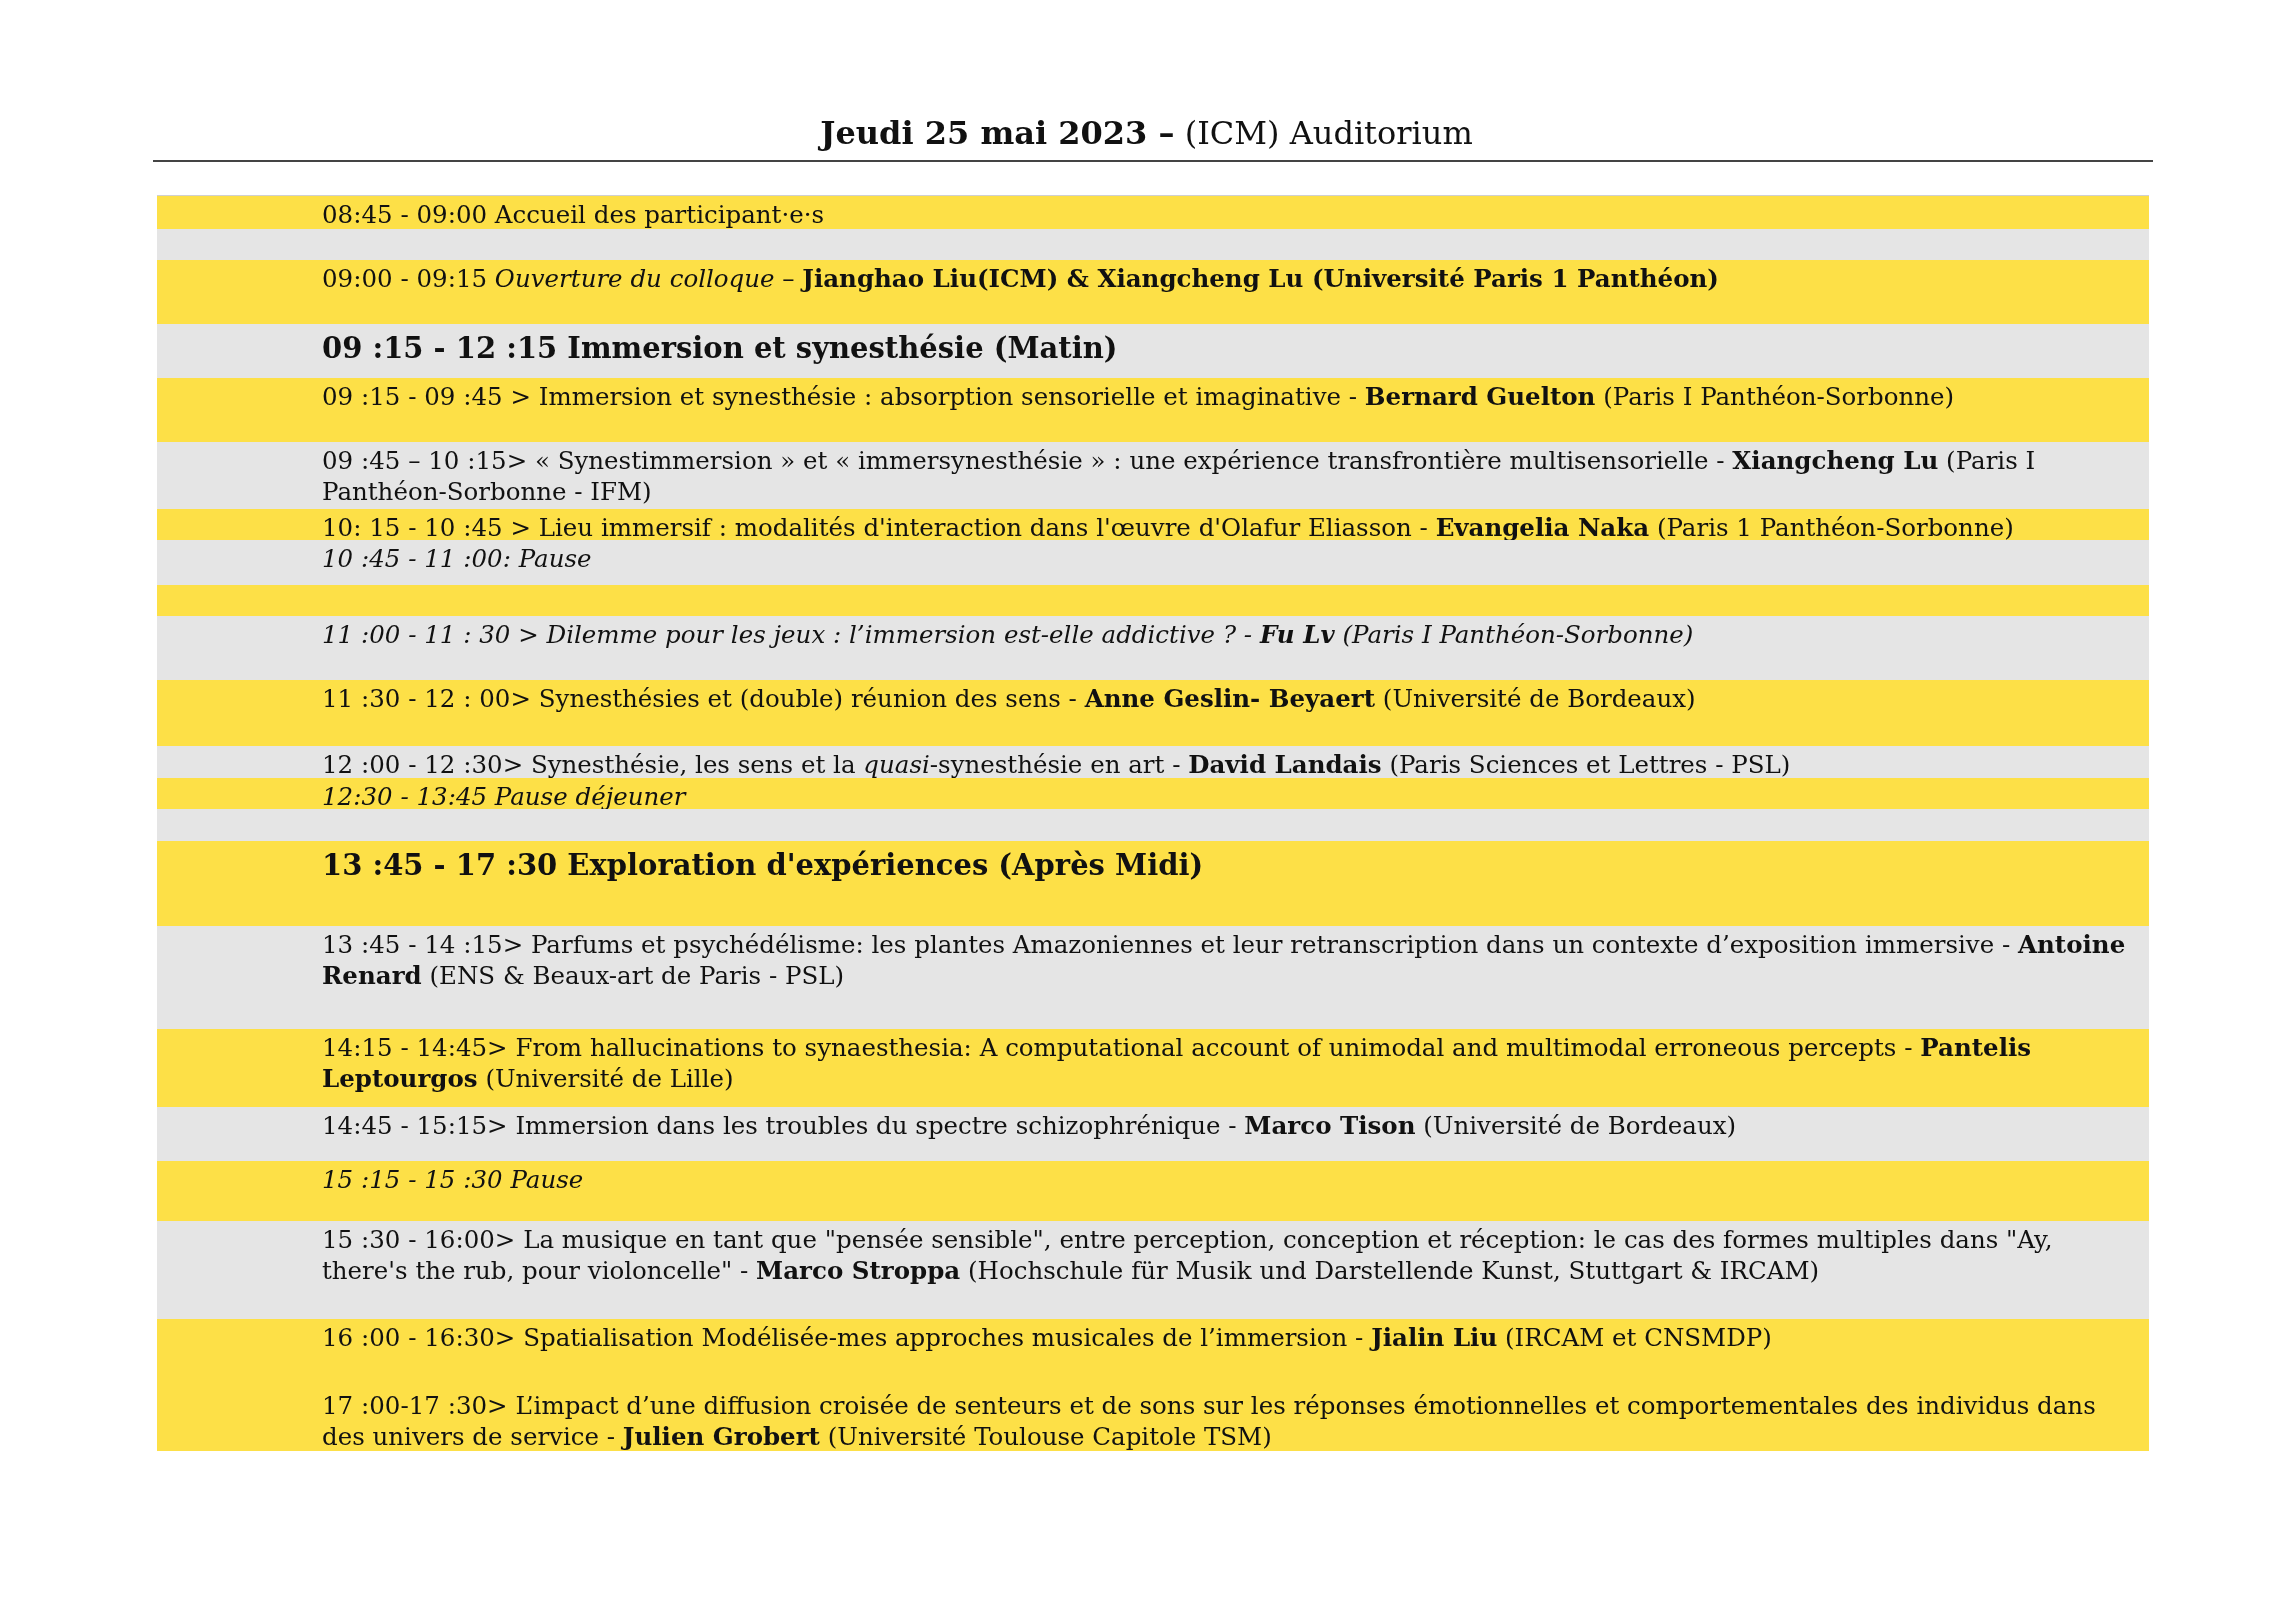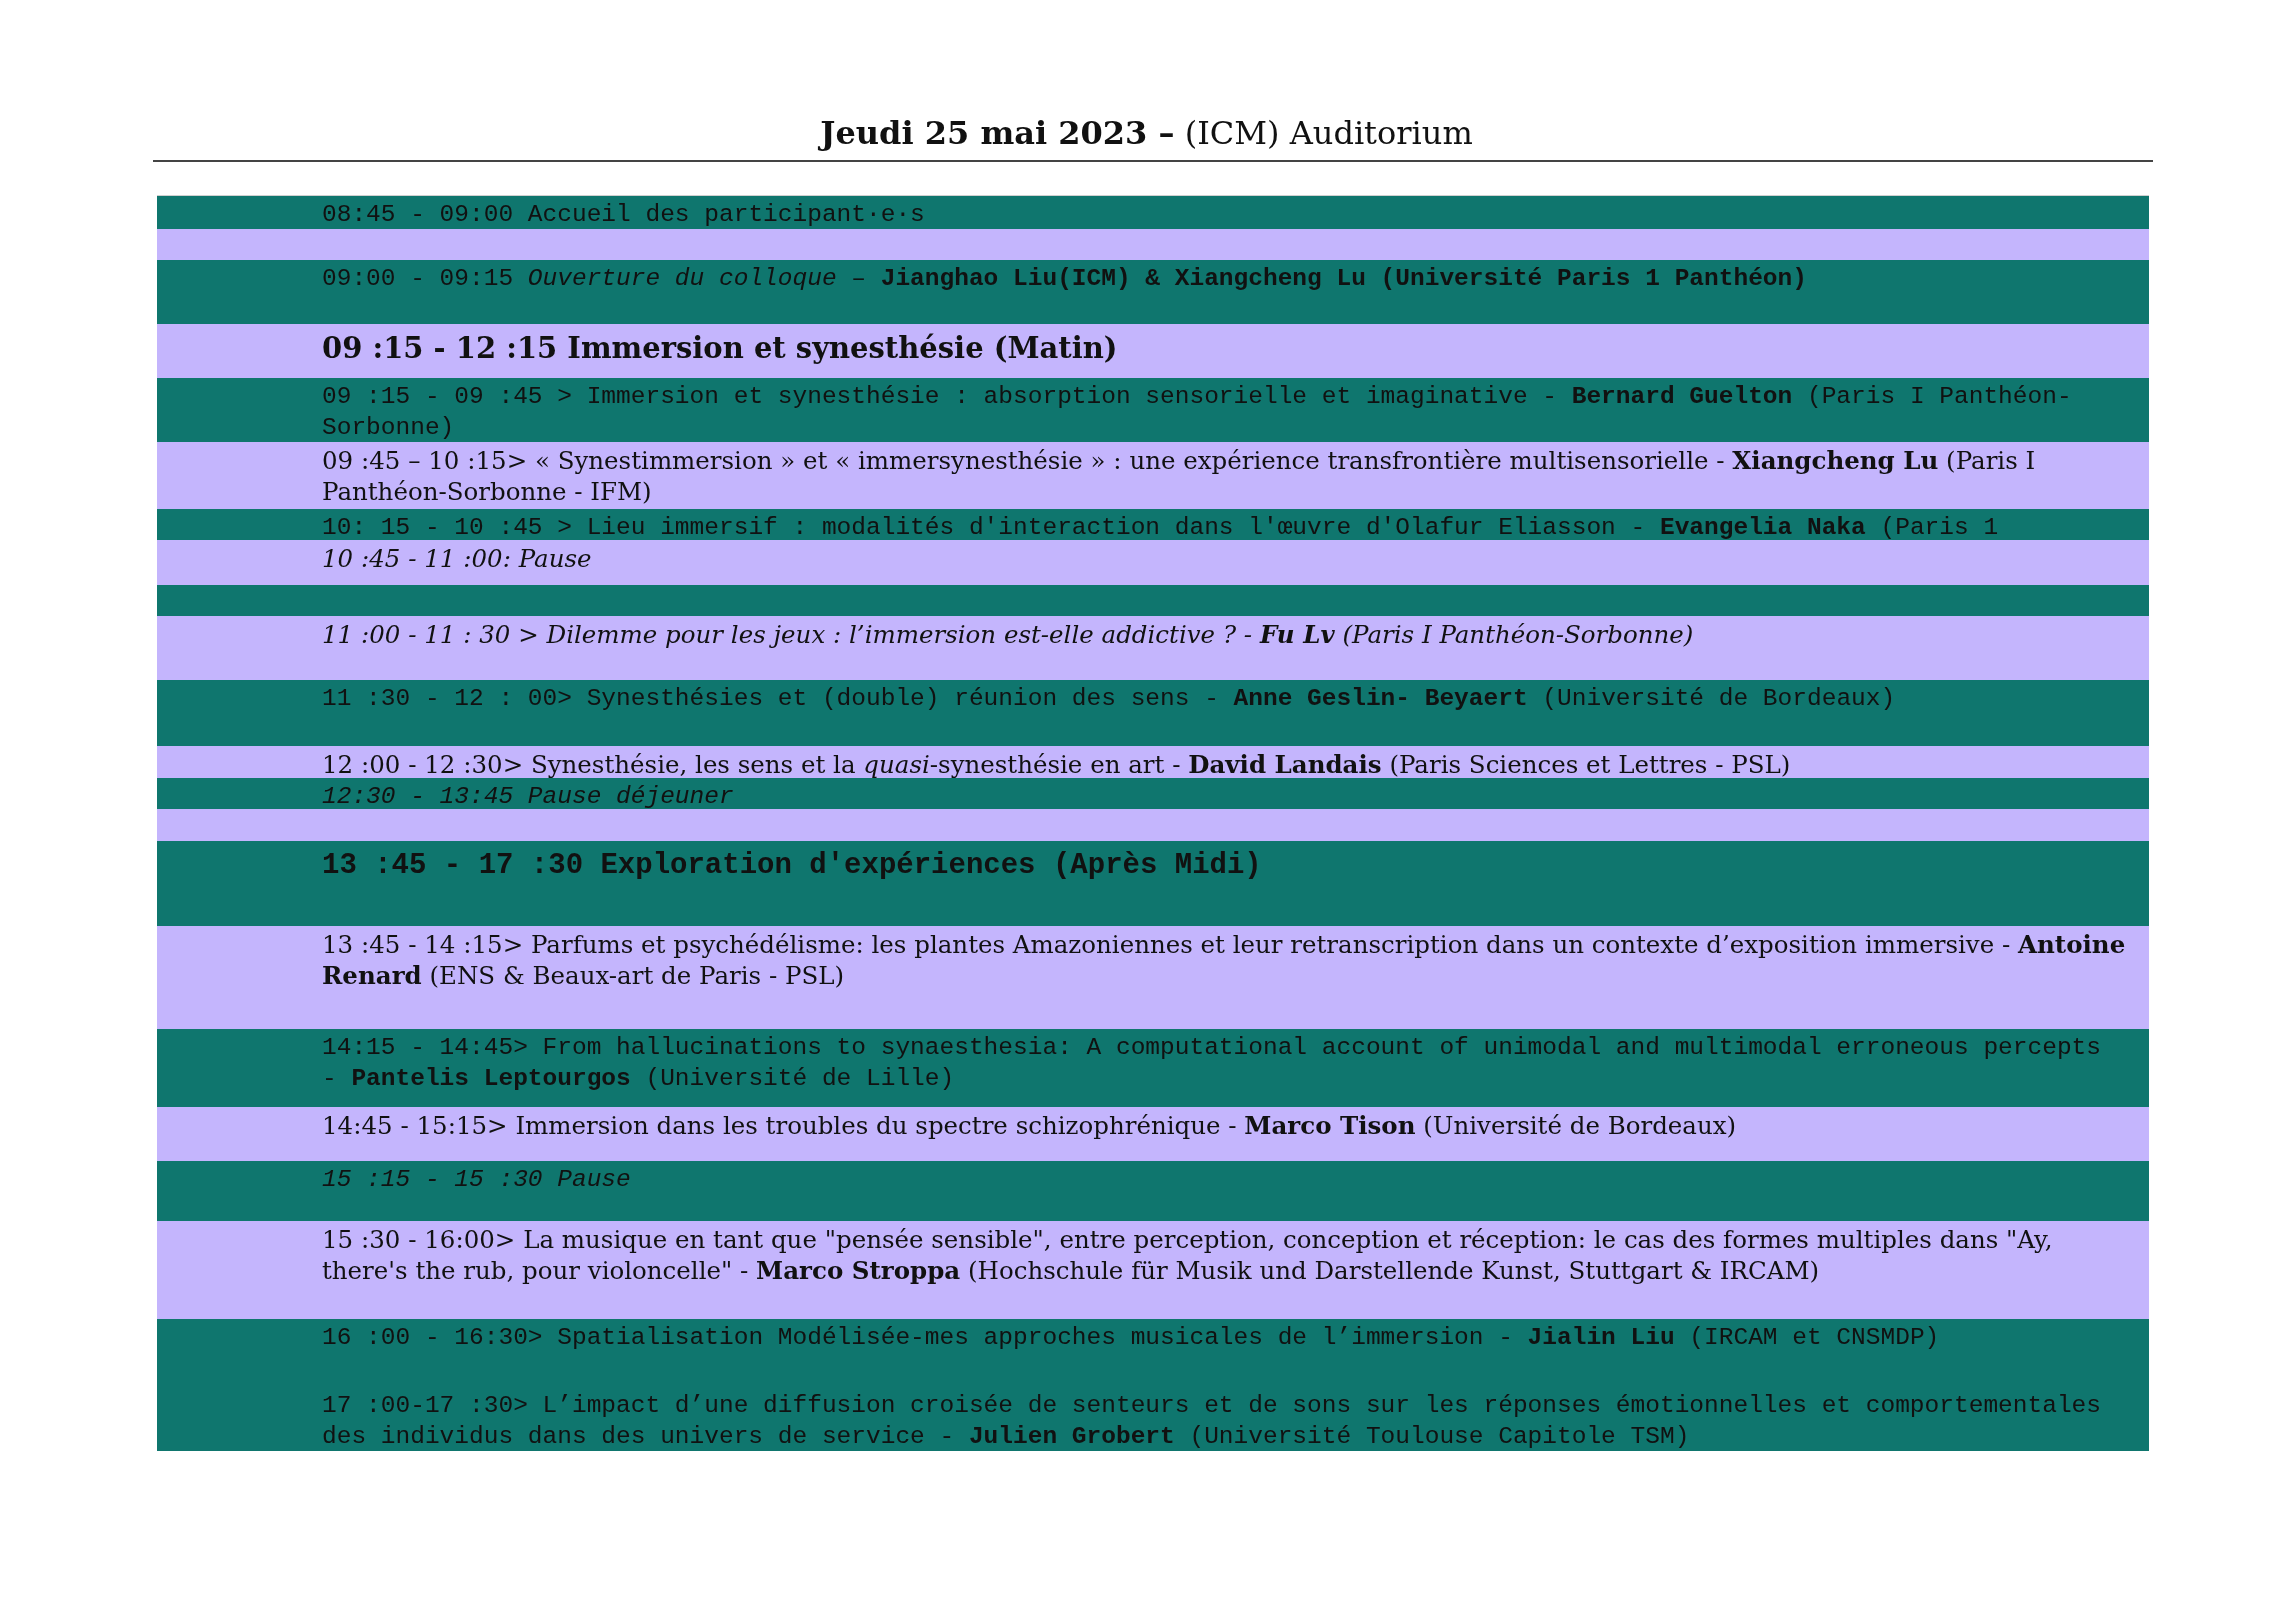--- a/index.html
+++ b/index.html
@@ -9,22 +9,22 @@
     overflow: hidden;
   }
   .title {
     position: absolute; left: 0; width: 2293px; top: 114px; text-align: center;
     font-size: 32px; line-height: 39px;
   }
   .title b { font-weight: bold; }
   .rule { position: absolute; left: 153px; width: 2000px; top: 160px; height: 2px; background: #444; }
   .table { position: absolute; left: 157px; width: 1992px; top: 195px; border-top: 1px solid #d0d0d0; }
   .row { position: relative; box-sizing: border-box; padding-left: 165px; padding-right: 21.6px; font-size: 24.5px; line-height: 31px; }
-  .row.gray { background: #0f766e; font-family: Liberation Mono, monospace; }
-  .row.white { background: #c4b5fd; }
+  .row.gray { background: #fde047; }
+  .row.white { background: #e5e5e5; }
   .row .txt { padding-top: 2.9px; }
   .heading { font-size: 29px; font-weight: bold; line-height: 37px; }
   .heading .txt { padding-top: 5.9px; }
   i { font-style: italic; }
   b { font-weight: bold; }
 </style>
 </head>
 <body>
 
 <div class="title"><b>Jeudi 25 mai 2023 –</b><span> (ICM) Auditorium</span></div>

